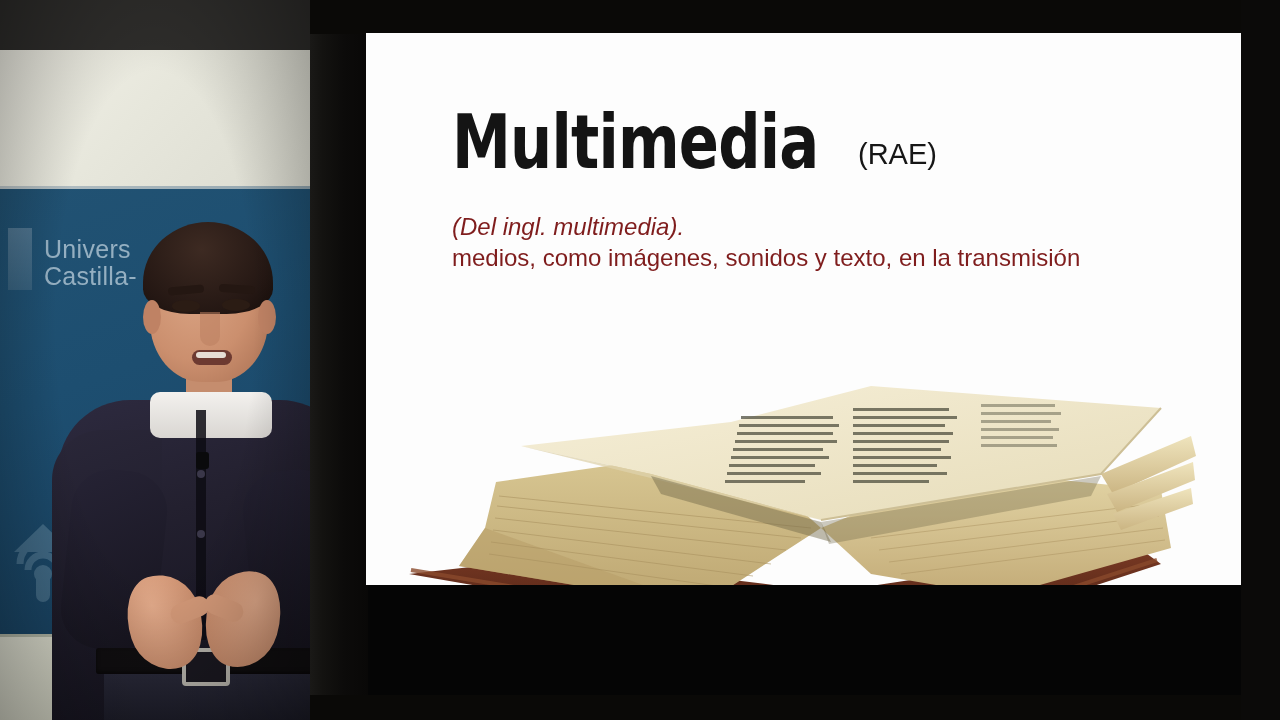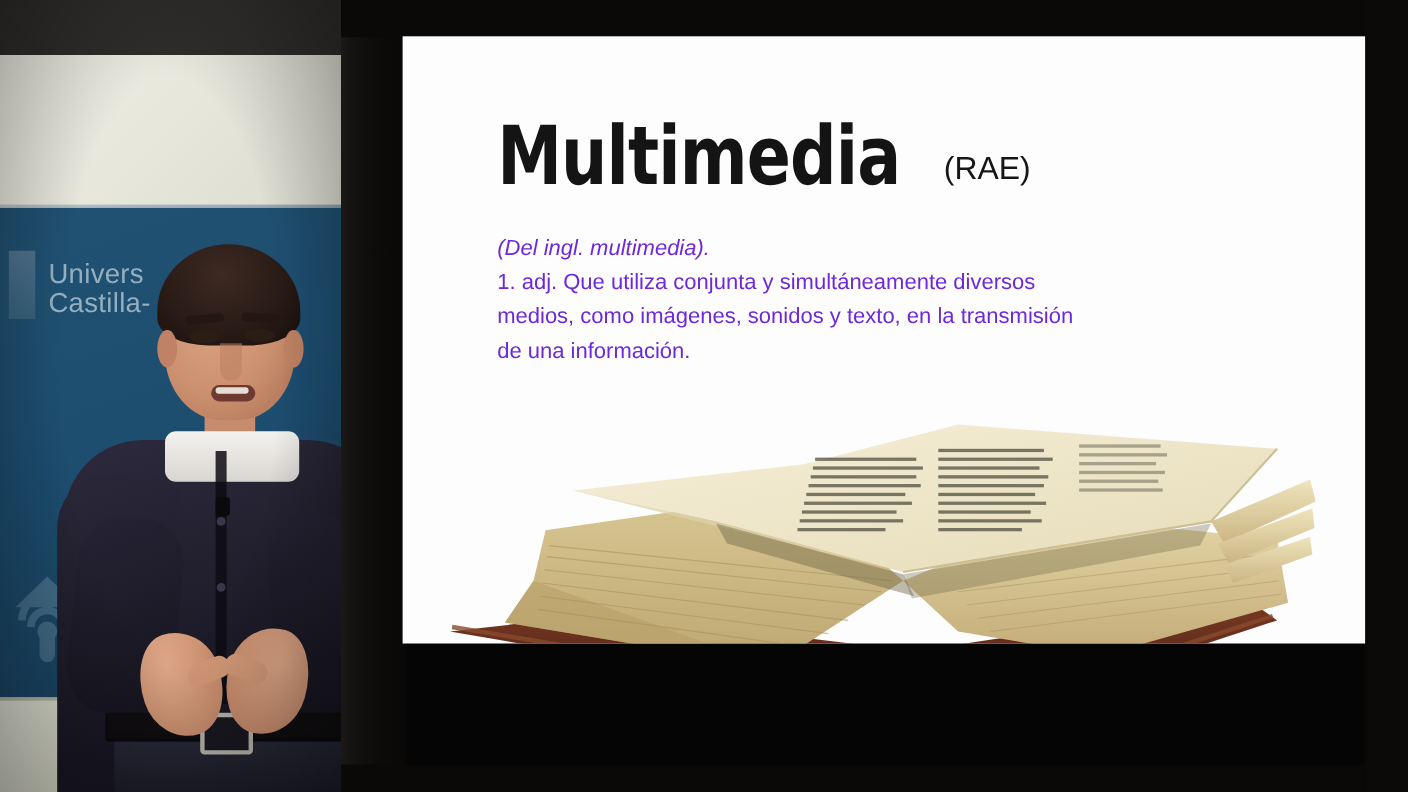--- a/index.html
+++ b/index.html
@@ -83,21 +83,21 @@
   .p-thumb-r{left:204px;top:598px;width:40px;height:20px;border-radius:12px;background:#d59a79;transform:rotate(22deg);}
   .vig{position:absolute;left:0;top:0;width:310px;height:720px;pointer-events:none;
       background:radial-gradient(ellipse at 50% 45%,rgba(0,0,0,0) 45%,rgba(0,0,0,.38) 100%);}
 
   
   #slide{position:absolute;left:366px;top:33px;width:875px;height:552px;background:#fdfdfd;overflow:hidden;}
   .slide-title-row{position:absolute;left:86px;top:72px;display:flex;align-items:flex-end;}
   .slide-title{font-family:"DejaVu Sans", sans-serif;font-weight:bold;font-size:74px;line-height:74px;
       color:#141414;letter-spacing:-1px;transform:scaleX(.80);transform-origin:left bottom;}
   .slide-source{font-size:29px;color:#161616;margin-left:-52px;margin-bottom:8px;}
-  .slide-body{position:absolute;left:86px;top:178px;width:730px;color:#6d28d9;font-size:20px;line-height:31px;}
+  .slide-body{position:absolute;left:86px;top:178px;width:730px;color:#7f1d1d;font-size:24px;line-height:31px;}
   .slide-body .etym{font-style:italic;}
   .book{position:absolute;left:35px;top:345px;width:795px;height:265px;}
 </style>
 </head>
 <body>
 
 <div id="stage">
 
   <div class="frame-band band-gap"></div>
   <div class="frame-band band-top"></div>
@@ -160,23 +160,21 @@
 
   <div id="slide">
 
     <div class="slide-title-row">
       <div class="slide-title">Multimedia</div>
       <div class="slide-source">(RAE)</div>
     </div>
 
     <div class="slide-body">
       <div class="etym">(Del ingl. multimedia).</div>
-      <div>1. adj. Que utiliza conjunta y simultáneamente diversos</div>
       <div>medios, como imágenes, sonidos y texto, en la transmisión</div>
-      <div>de una información.</div>
     </div>
 
     <svg class="book" viewBox="0 0 795 265">
       <defs>
         <linearGradient id="pgL" x1="0" y1="0" x2="0" y2="1">
           <stop offset="0" stop-color="#d9c894"></stop>
             <stop offset="1" stop-color="#bda671"></stop>
         </linearGradient>
         <linearGradient id="pgR" x1="0" y1="0" x2="0" y2="1">
           <stop offset="0" stop-color="#e3d5a6"></stop>

